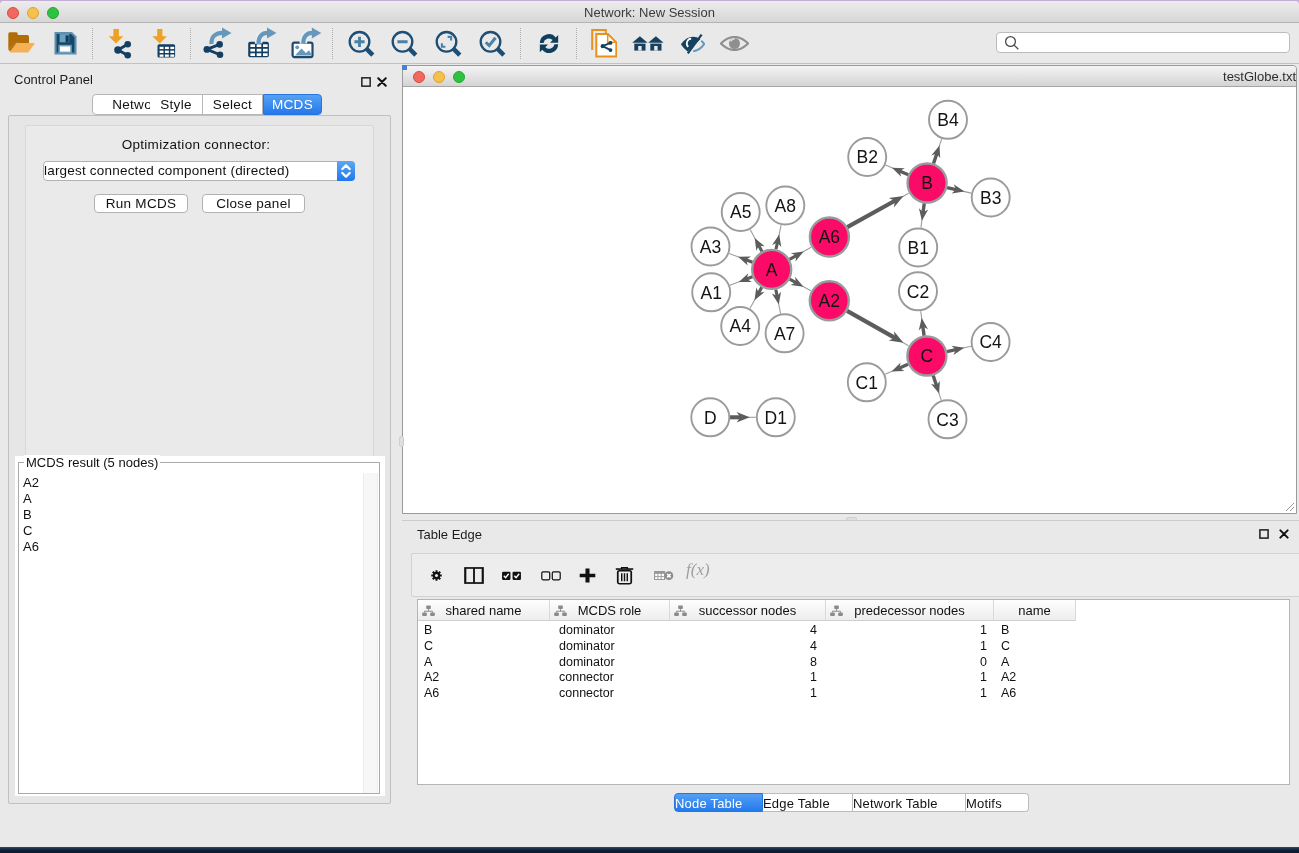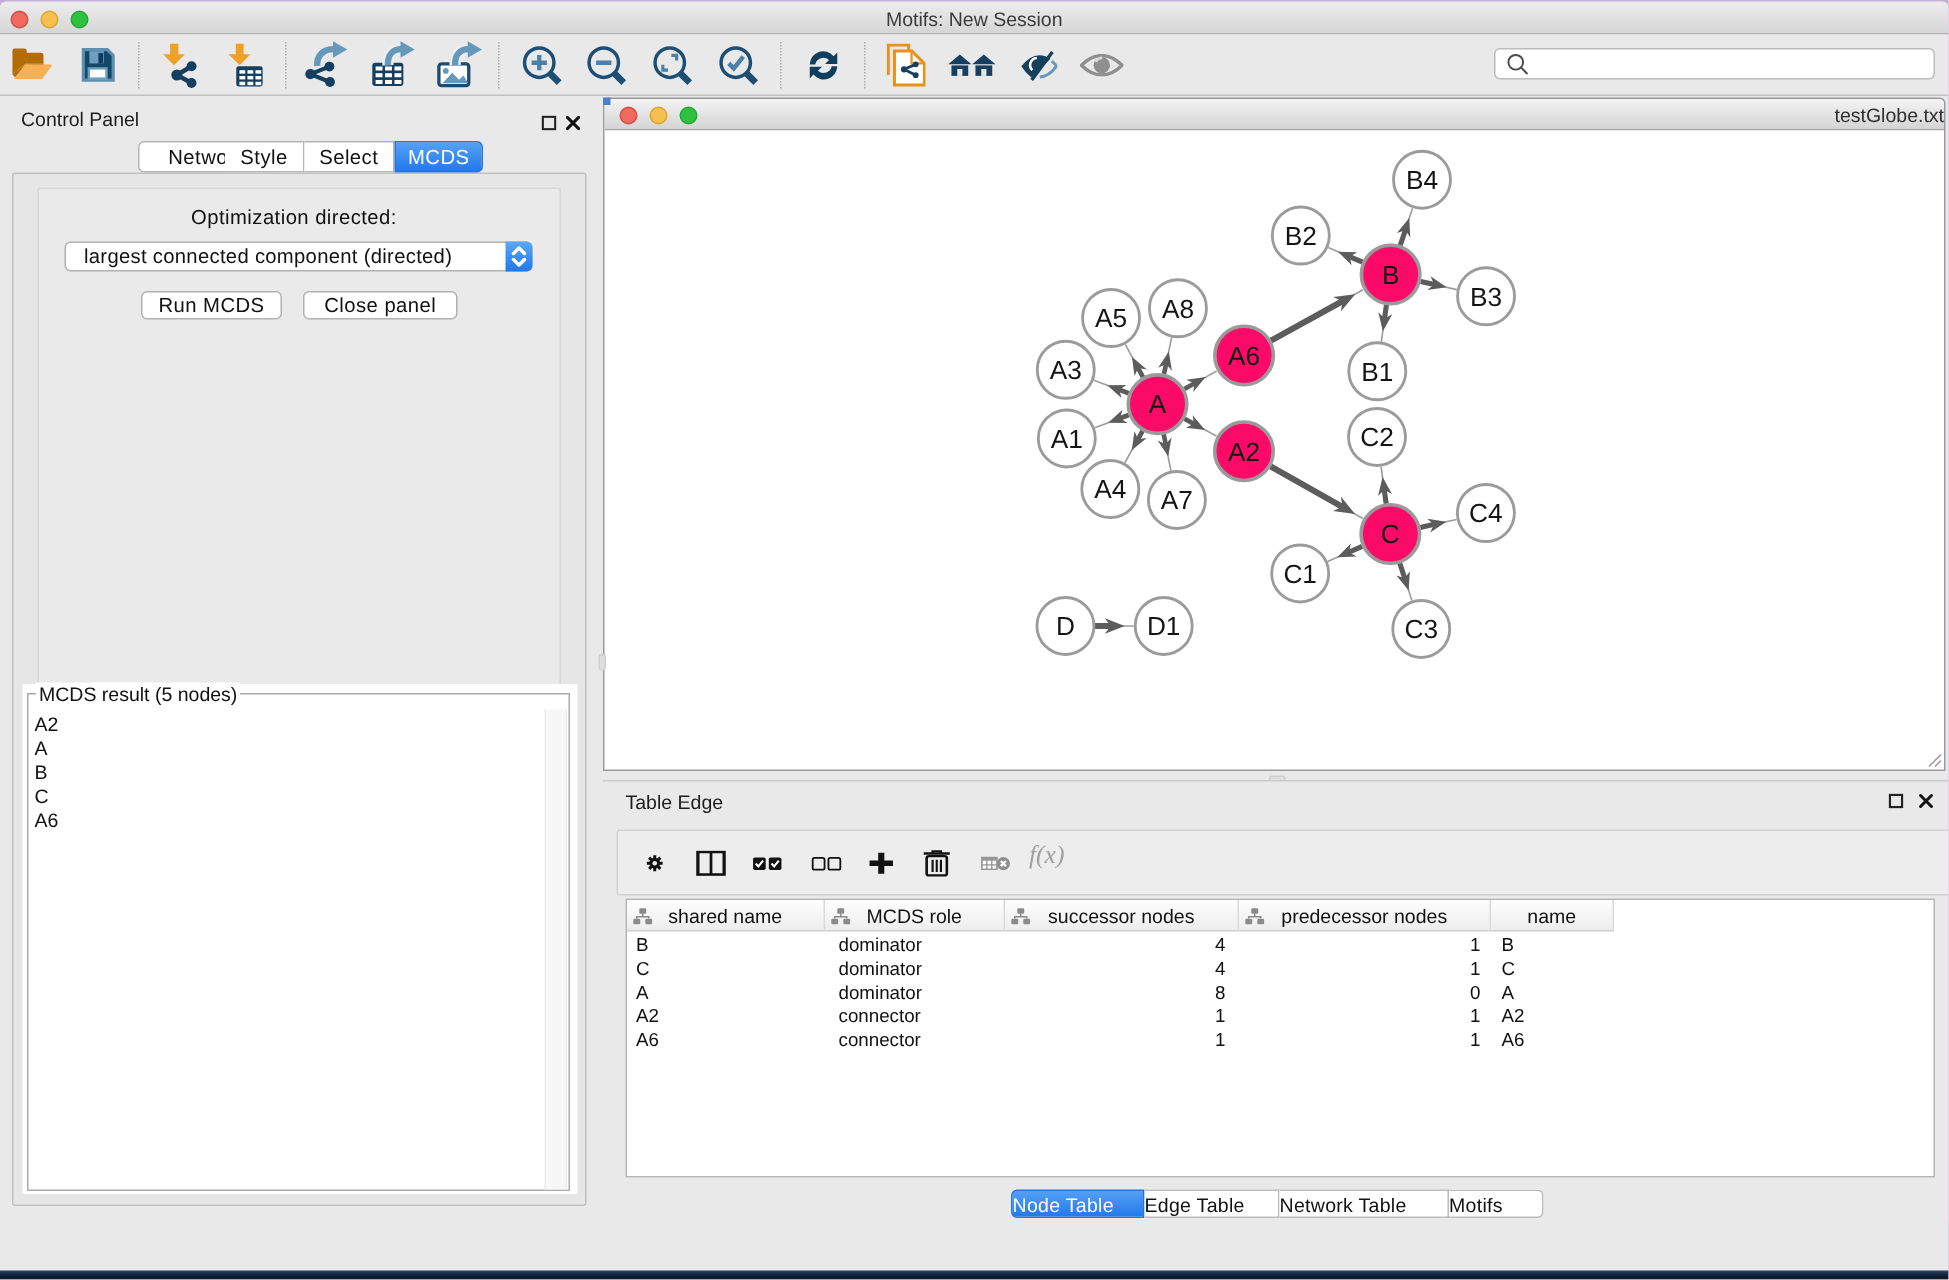--- a/index.html
+++ b/index.html
@@ -12,21 +12,21 @@
 .tbsep{position:absolute;top:4px;height:31px;border-left:1px dotted #adadad}
 #searchbox{position:absolute;left:996px;top:8px;width:294px;height:21px;background:#fff;border:1px solid #bcbcbc;border-radius:4px}
 
 #cpanel{position:absolute;left:0;top:64px;width:392px;height:749px;background:#e9e9e9}
 #cptitle{position:absolute;left:14px;top:7px;font-size:13px;color:#1d1d1d}
 #cpouter{position:absolute;left:8px;top:50px;width:383px;height:689px;background:#e6e6e6;border:1px solid #c0c0c0;border-radius:2px}
 #cpinner{position:absolute;left:25px;top:60px;width:349px;height:333px;background:#eaeaea;border:1px solid #d8d8d8;border-radius:2px}
 .tab{position:absolute;top:29px;height:21px;font-size:13.5px;letter-spacing:0.3px;color:#111;background:#fff;border:1px solid #b6b6b6;text-align:center;line-height:20px}
 .tabsel{background:linear-gradient(#56a1f4,#2279ec);color:#fff;border-color:#2776e0}
 #optlabel{position:absolute;left:0;top:72px;width:392px;text-align:center;font-size:13.5px;letter-spacing:0.3px;color:#111}
-#combo{position:absolute;left:43px;top:96px;width:312px;height:20px;background:#fff;border:1px solid #b2b2b2;border-radius:4px;font-size:13.5px;letter-spacing:0.2px;color:#111;line-height:18px;padding-left:12px}
+#combo{position:absolute;left:43px;top:96px;width:312px;height:20px;background:#fff;border:1px solid #b2b2b2;border-radius:4px;font-size:13.5px;letter-spacing:0.2px;color:#111;line-height:18px;}
 #combocap{position:absolute;right:-1px;top:-1px;width:18px;height:20px;border-radius:0 4px 4px 0;background:linear-gradient(#5ea7f6,#1f78ec)}
 .btn{position:absolute;top:129px;height:19px;background:#fff;border:1px solid #b2b2b2;border-radius:4px;font-size:13.5px;letter-spacing:0.3px;color:#111;text-align:center;line-height:17px}
 #mcdswrap{position:absolute;left:15px;top:391px;width:370px;height:340px;background:#fff}
 #mcdsbox{position:absolute;left:3px;top:6px;width:362px;height:332px;border:1px solid #aaaaaa;background:#fff}
 #mcdslegend{position:absolute;left:5px;top:-8px;background:#fff;font-size:13px;color:#111;padding:0 2px;white-space:nowrap}
 #mcdslist{position:absolute;left:4px;top:12px;font-size:13px;color:#111;line-height:16px}
 #mcdssb{position:absolute;right:1.5px;top:10px;width:15px;height:320px;background:#f7f7f7;border-left:1px solid #ededed;border-right:1px solid #ededed}
 
 #netwin{position:absolute;left:402px;top:64px;width:895px;height:449px;background:#fff;border:1px solid #9a9a9a;border-radius:4px 4px 0 0}
 #nettitle{position:absolute;left:0;top:0;width:100%;height:21px;background:linear-gradient(#f4f4f4,#d4d4d4);border-bottom:1px solid #a5a5a5;border-radius:4px 4px 0 0}
@@ -43,21 +43,21 @@
 #statusbar{position:absolute;left:0;top:815px;width:100%;height:31px;background:#ececec;border-top:1px solid #c6c6c6}
 #memorybtn{position:absolute;left:1214px;top:7px;width:75px;height:23px;background:#f7f7f7;border:1px solid #9e9e9e;border-radius:1px;font-size:12.5px;color:#111;text-align:center;line-height:21px}
 #listbtn{position:absolute;left:10px;top:7px;width:26px;height:23px;background:#f7f7f7;border:1px solid #a2a2a2;border-radius:2px}
 #darkstrip{position:absolute;left:0;top:847px;width:1299px;height:6px;background:linear-gradient(#2c4c72,#16283e 40%,#0e1a2a 75%,#101d2e)}
 </style></head><body>
 <div id="win">
 <div id="titlebar">
   <div class="tl" style="left:7px;top:6px;background:#f0685e;border:0.5px solid #d84d42"></div>
   <div class="tl" style="left:27px;top:6px;background:#f6c04e;border:0.5px solid #e0a32b"></div>
   <div class="tl" style="left:47px;top:6px;background:#2ec240;border:0.5px solid #24a834"></div>
-  <div id="apptitle">Motifs: New Session</div>
+  <div id="apptitle">Network: New Session</div>
 </div>
 <div id="toolbar">
 
   <svg class="tbi" style="left:7px;top:7px" width="28" height="23" viewBox="0 0 28 23">
     <path d="M1.3 18.6 L1.3 2.9 Q1.3 1.3 2.9 1.3 L9.2 1.3 Q10.8 1.3 10.8 2.9 L10.8 4.1 L20.4 4.1 Q22 4.1 22 5.7 L22 11.1 L10.2 11.1 z" fill="#b26d09"></path>
     <path d="M1.3 18.6 L10.2 11.1 L22 11.1 L22 13 L10 13 L3 20.5 z" fill="#b26d09"></path>
     <path d="M2.4 21.6 L9.6 11.9 L26.6 12 Q28 12.1 27.3 13.3 L21.1 21.6 z" fill="#f6b055"></path>
   </svg>
 
   <svg class="tbi" style="left:53.5px;top:7px" width="23" height="24" viewBox="0 0 23 24">
@@ -218,21 +218,21 @@
       </svg>
   <svg class="tbi" style="left:377px;top:12px" width="10" height="10" viewBox="0 0 12 12">
         <path d="M1.5 1.5 L10.5 10.5 M10.5 1.5 L1.5 10.5" stroke="#111" stroke-width="2.4" stroke-linecap="round"></path>
       </svg>
   <div id="cpouter"></div>
   <div id="cpinner"></div>
   <div class="tab" style="left:92px;width:92px;border-radius:4px 0 0 4px">Network</div>
   <div class="tab" style="left:150px;width:53px;border-left:none">Style</div>
   <div class="tab" style="left:203px;width:60px;border-left:none">Select</div>
   <div class="tab tabsel" style="left:263px;width:59px;border-radius:0 4px 4px 0">MCDS</div>
-  <div id="optlabel">Optimization directed:</div>
+  <div id="optlabel">Optimization connector:</div>
   <div id="combo">largest connected component (directed)
     <div id="combocap">
           <svg width="18" height="20" viewBox="0 0 18 20" style="position:absolute;left:0;top:0">
       <path d="M5.3 8 L9 4.4 12.7 8" fill="none" stroke="#fff" stroke-width="2.3" stroke-linecap="round" stroke-linejoin="round"></path>
       <path d="M5.3 12 L9 15.6 12.7 12" fill="none" stroke="#fff" stroke-width="2.3" stroke-linecap="round" stroke-linejoin="round"></path>
     </svg>
         </div>
   </div>
   <div class="btn" style="left:94px;width:94px">Run MCDS</div>
   <div class="btn" style="left:202px;width:103px">Close panel</div>

